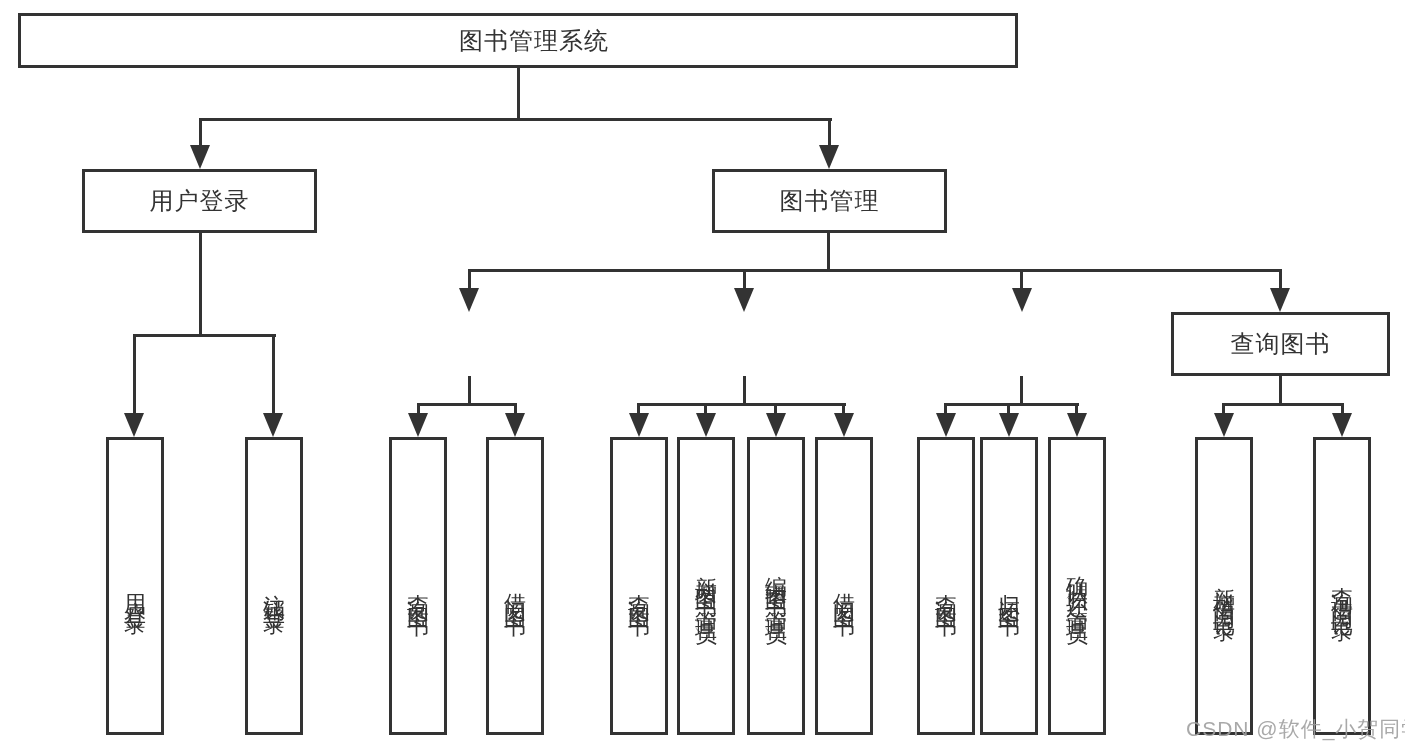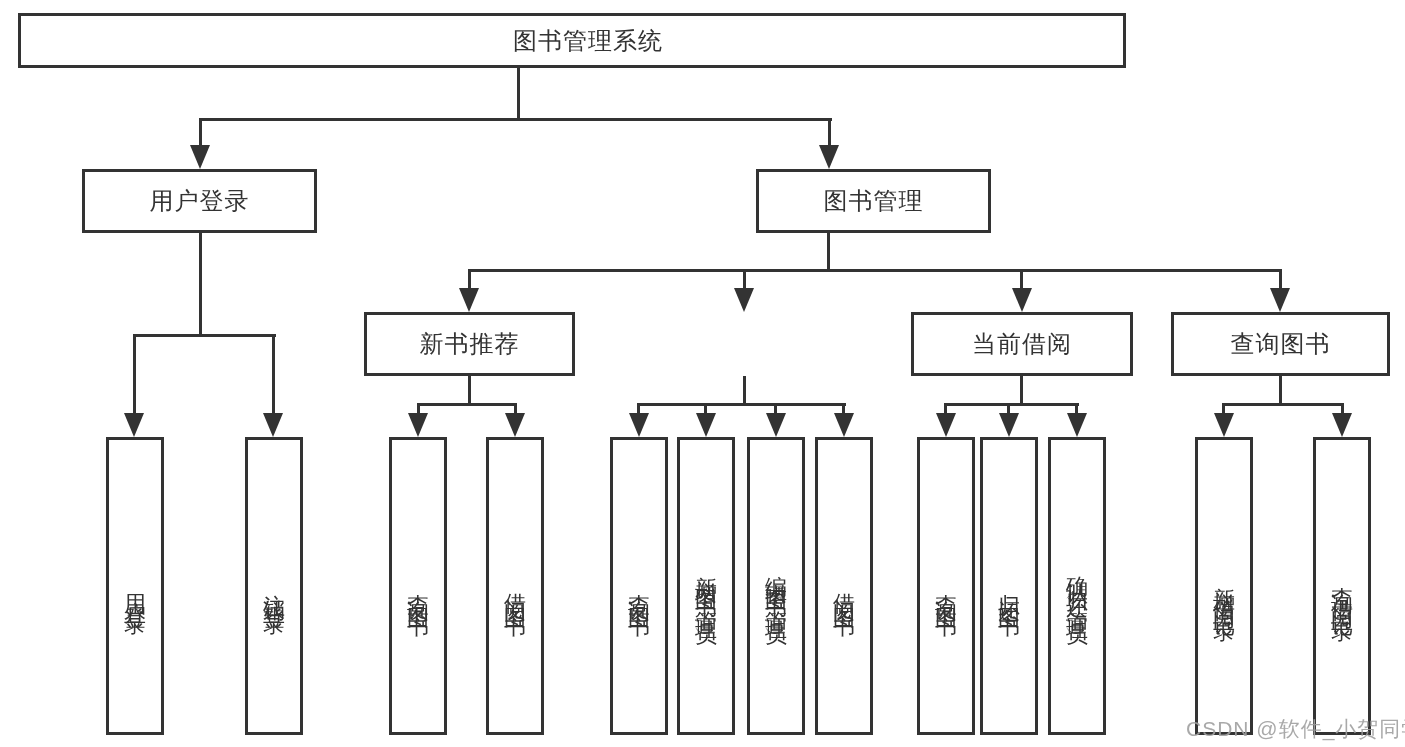--- a/index.html
+++ b/index.html
@@ -65,35 +65,35 @@
     opacity: 0.9;
     z-index: 10;
     white-space: nowrap;
   }
 </style>
 </head>
 <body>
 
 <div class="canvas">
 
-  <div class="node hbox" style="left:18px; top:13px; width:1108px; height:55px;padding-left:32px;">
+  <div class="node hbox" style="left:18px; top:13px; width:1000px; height:55px;padding-left:32px;">
     <span>图书管理系统</span>
   </div>
 
   <div class="vl" style="left:517px; top:68px; height:52px;"></div>
   <div class="hl" style="left:199px; top:118px; width:633px;"></div>
   <div class="vl" style="left:199px; top:118px; height:28px;"></div>
   <div class="arr" style="left:190px; top:145px;"></div>
   <div class="vl" style="left:828px; top:118px; height:28px;"></div>
   <div class="arr" style="left:819px; top:145px;"></div>
 
   <div class="node hbox" style="left:82px; top:169px; width:235px; height:64px;">
     <span>用户登录</span>
   </div>
-  <div class="node hbox" style="left:712px; top:169px; width:235px; height:64px;margin-left:44px;">
+  <div class="node hbox" style="left:712px; top:169px; width:235px; height:64px;">
     <span>图书管理</span>
   </div>
 
   <div class="vl" style="left:199px; top:233px; height:104px;"></div>
   <div class="hl" style="left:133px; top:334px; width:143px;"></div>
   <div class="vl" style="left:133px; top:334px; height:79px;"></div>
   <div class="arr" style="left:124px; top:413px;"></div>
   <div class="vl" style="left:272px; top:334px; height:79px;"></div>
   <div class="arr" style="left:263px; top:413px;"></div>
 
@@ -101,26 +101,20 @@
   <div class="hl" style="left:469px; top:269px; width:813px;"></div>
   <div class="vl" style="left:468px; top:269px; height:21px;"></div>
   <div class="arr" style="left:459px; top:288px;"></div>
   <div class="vl" style="left:743px; top:269px; height:21px;"></div>
   <div class="arr" style="left:734px; top:288px;"></div>
   <div class="vl" style="left:1020px; top:269px; height:21px;"></div>
   <div class="arr" style="left:1012px; top:288px;"></div>
   <div class="vl" style="left:1279px; top:269px; height:21px;"></div>
   <div class="arr" style="left:1270px; top:288px;"></div>
 
-  <div class="node hbox" style="left:364px; top:312px; width:211px; height:64px;">
-    <span>新书推荐</span>
-  </div>
-  <div class="node hbox" style="left:911px; top:312px; width:222px; height:64px;">
-    <span>当前借阅</span>
-  </div>
   <div class="node hbox" style="left:1171px; top:312px; width:219px; height:64px;">
     <span>查询图书</span>
   </div>
 
   <div class="vl" style="left:468px; top:376px; height:29px;"></div>
   <div class="hl" style="left:417px; top:403px; width:100px;"></div>
   <div class="vl" style="left:417px; top:403px; height:12px;"></div>
   <div class="arr" style="left:408px; top:413px;"></div>
   <div class="vl" style="left:514px; top:403px; height:12px;"></div>
   <div class="arr" style="left:505px; top:413px;"></div>

